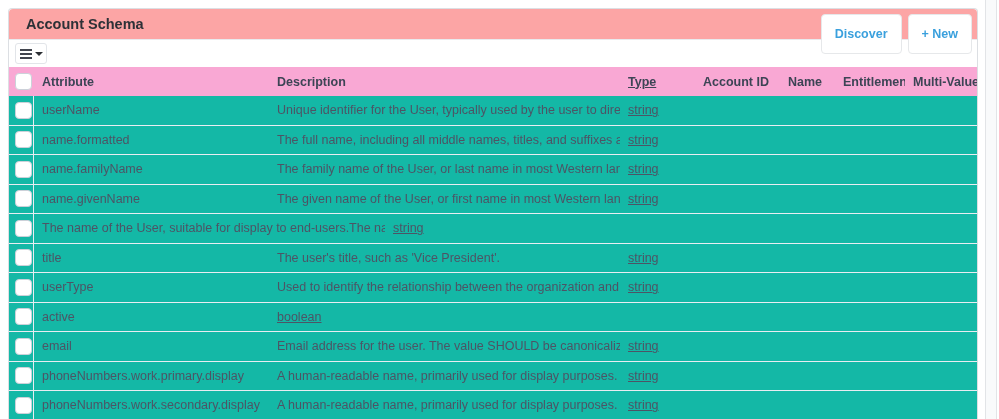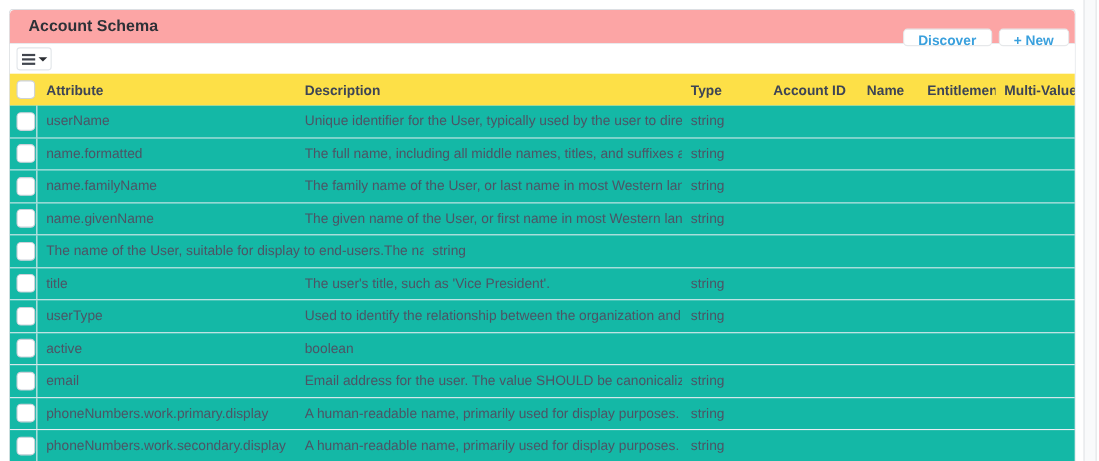--- a/index.html
+++ b/index.html
@@ -16,62 +16,62 @@
   
   .card-header {
     height:31px; background:#fca5a5; border-bottom:1px solid #e9eaed;
     border-radius:4px 4px 0 0;
     display:flex; align-items:center; justify-content:space-between;
     padding:0 5px 0 17px;
   }
   .card-title { font-size:14.5px; font-weight:bold; color:#2d3137; }
   .header-buttons { display:flex; gap:6px; }
   .btn {
-    height:16px; padding:0 13px; background:#ffffff;
+    height:40px; padding:0 13px; background:#ffffff;
     border:1px solid #e6e8ea; border-radius:4px;
     color:#3aa0dd; font-weight:bold; font-size:12.5px;
     font-family:inherit; cursor:pointer; line-height:20px;margin-top:20px;
   }
   
   .toolbar { height:27px; background:#ffffff; padding:3px 0 0 6px; }
   .menu-btn {
     width:32px; height:21px; background:#ffffff;
     border:1px solid #e2e5e9; border-radius:3px;
     display:flex; align-items:center; justify-content:center; cursor:pointer;
   }
   .hamburger { display:flex; flex-direction:column; gap:2px; }
   .hamburger i { display:block; width:12px; height:2px; background:#41454e; }
   .chev {
     width:0; height:0; margin-left:3px; margin-top:1px;
     border-left:4px solid transparent; border-right:4px solid transparent;
     border-top:4px solid #2b2e33;
   }
   
   .thead {
-    display:flex; height:29px; background:#fde047;
+    display:flex; height:29px; background:#f9a8d4;
     align-items:center; color:#3d4455; font-size:12.5px; font-weight:bold;
   }
   .trow {
     display:flex; height:29.5px; background:#14b8a6;
     align-items:center; color:#4d5465; font-size:12.5px;
     border-bottom:1px solid #e9edf2;
   }
   .cell {
     height:100%; display:flex; align-items:center;
     padding-left:8px; white-space:nowrap; overflow:hidden;
   }
   .cell.check { width:25px; padding-left:0; justify-content:flex-start; }
   .trow .cell.check { border-right:1px solid #e9edf2; }
   .checkbox {
     width:17px; height:17px; margin-left:6px; background:#ffffff;
     border:1px solid #ccd1d9; border-radius:4px; cursor:pointer; flex:none;
   }
   .col-attribute    { width:235px; }
   .col-description  { width:351px; }
-  .col-type         { width:75px;  }
+  .col-type         { width:75px;text-decoration:underline;  }
   .col-account_id   { width:85px;  }
   .col-name         { width:55px;text-align:right;  }
   .col-entitlement  { width:70px;  }
   .col-multi_valued { width:72px;  }
   
   .scrollbar-track {
     position:absolute; left:985px; top:0; width:12px; height:419px;
     background:#f9fafb; border-left:1px solid #e2e4e7; border-right:1px solid #e2e4e7;
   }
 </style>

